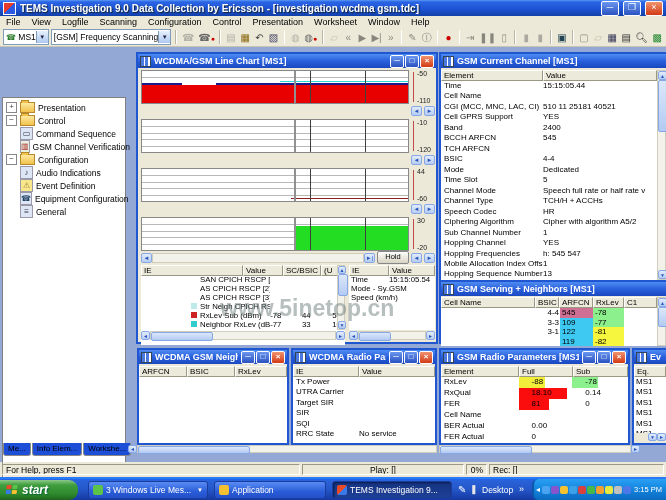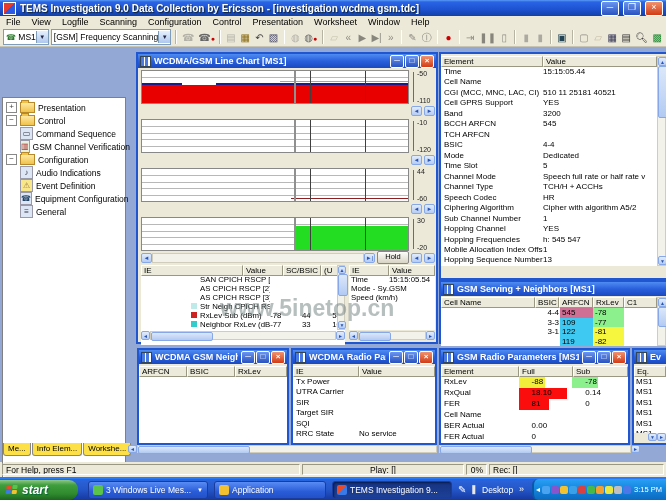--- a/index.html
+++ b/index.html
@@ -75,21 +75,21 @@
   .axis{position:absolute;width:25px;font-size:7px;color:#222;}
   .axis .tickline{position:absolute;left:2px;top:2px;bottom:2px;width:1px;background:#c04848;}
   .axis .topv{position:absolute;left:6px;top:0;}
   .axis .botv{position:absolute;left:6px;bottom:0;}
   .mini{width:11px;height:10px;font-size:6px;line-height:8px;}
 
   
   .wtab{height:11px;border:1px solid #888;border-radius:3px 3px 0 0;background:linear-gradient(180deg,#fdfdfb,#d8d4c4);
     font-size:8.5px;line-height:10px;text-align:center;padding:0 6px;box-sizing:border-box;}
   .wtab.active{background:#f4f2e8;border-color:#556;font-weight:bold;}
-  .ltab{height:12px;border:1px solid #888;border-top:none;border-radius:0 0 3px 3px;background:#fde047;
+  .ltab{height:12px;border:1px solid #888;border-top:none;border-radius:0 0 3px 3px;background:#1d4ed8;
     font-size:8px;line-height:11px;padding:0 4px;}
 
   
   .statusbar{position:absolute;left:0;top:462px;width:666px;height:15px;background:#ece9d8;border-radius:7px;}
   .sp{position:absolute;top:2px;height:11px;border:1px solid;border-color:#9a9782 #fff #fff #9a9782;
     font-size:8.5px;line-height:10px;padding:0 3px;box-sizing:border-box;white-space:nowrap;overflow:hidden;}
 
   
   .taskbar{position:absolute;left:0;top:477px;width:666px;height:23px;
     background:linear-gradient(180deg,#1a66f0 0%,#2a62d8 8%,#2456c8 50%,#1538a0 100%);border-top:2px solid #2a7af8;box-sizing:border-box;}
@@ -460,20 +460,24 @@
     </div>
     <div class="abs" style="left:349px;top:284px;width:86px;height:9px;display:flex;">
       <span class="sb-btn" style="width:9px;height:9px;font-size:5px;line-height:8px;">◄</span>
       <span class="sb-track" style="flex:1">
           <i class="sb-thumb" style="display:block;width:30px;height:7px;"></i>
         </span>
       <span class="sb-btn" style="width:9px;height:9px;font-size:5px;line-height:8px;">►</span>
     </div>
 
     <div class="win" style="left:439px;top:5px;width:227px;height:228px;border-right:none;">
+      <div class="wtitle">
+        <span class="wicon"></span>
+        <span class="nowrap">GSM Current Channel [MS1]</span>
+      </div>
       <div style="display:flex;margin-top:2px;">
         <div style="flex:1">
           <div class="hdr">
             <span class="hcell" style="width:102px">Element</span>
             <span class="hcell" style="flex:1">Value</span>
           </div>
           <div class="body-white" style="height:199px;">
 
               <div class="ccrow">
                 <span class="ccel">Time</span>
@@ -490,21 +494,21 @@
                 <span class="ccval">510 11 25181 40521</span>
               </div>
 
               <div class="ccrow">
                 <span class="ccel">Cell GPRS Support</span>
                 <span class="ccval">YES</span>
               </div>
 
               <div class="ccrow">
                 <span class="ccel">Band</span>
-                <span class="ccval">3200</span>
+                <span class="ccval">2400</span>
               </div>
 
               <div class="ccrow">
                 <span class="ccel">BCCH ARFCN</span>
                 <span class="ccval">545</span>
               </div>
 
               <div class="ccrow">
                 <span class="ccel">TCH ARFCN</span>
                 <span class="ccval"></span>
@@ -675,26 +679,26 @@
             <span class="wrie">Tx Power</span>
             <span class="wrv"></span>
           </div>
 
           <div class="wrrow">
             <span class="wrie">UTRA Carrier RSSI</span>
             <span class="wrv"></span>
           </div>
 
           <div class="wrrow">
+            <span class="wrie">Target SIR</span>
+            <span class="wrv"></span>
+          </div>
+
+          <div class="wrrow">
             <span class="wrie">SIR</span>
-            <span class="wrv"></span>
-          </div>
-
-          <div class="wrrow">
-            <span class="wrie">Target SIR</span>
             <span class="wrv"></span>
           </div>
 
           <div class="wrrow">
             <span class="wrie">SQI</span>
             <span class="wrv"></span>
           </div>
 
           <div class="wrrow">
             <span class="wrie">RRC State</span>

